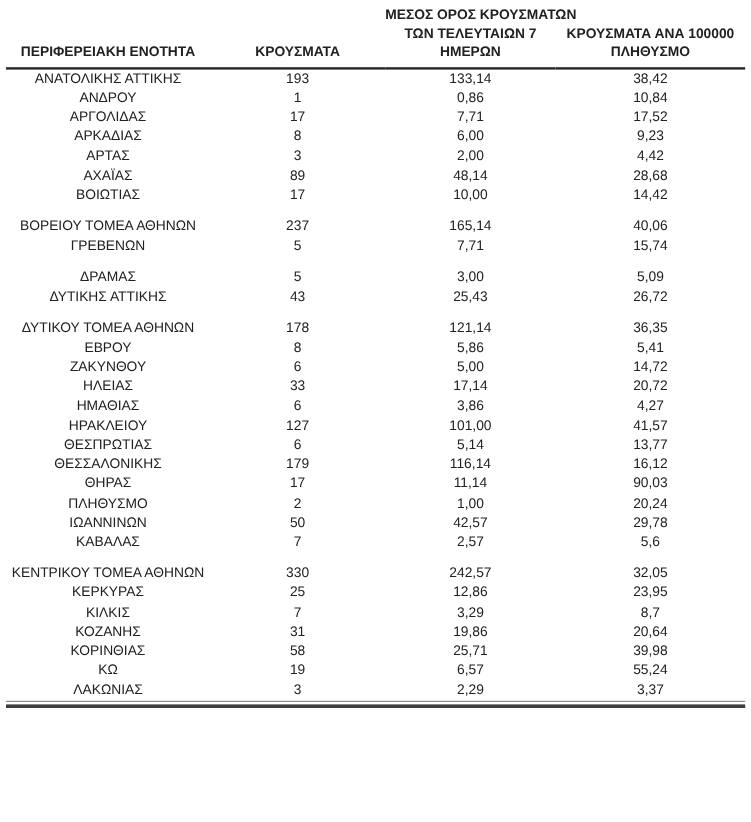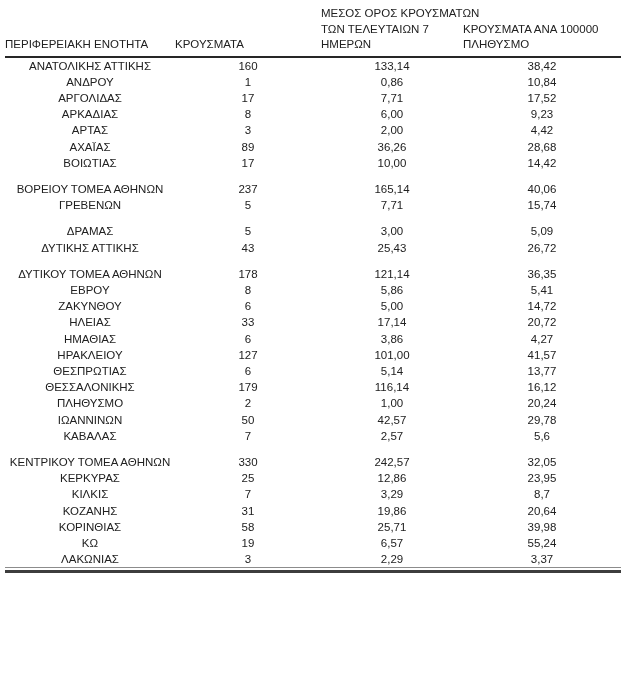--- a/index.html
+++ b/index.html
@@ -18,24 +18,24 @@
     table-layout: fixed;
     width: 616px;
     margin-left: 5px;
     margin-top: 6px;
   }
   col.c1 { width: 170px; }
   col.c2 { width: 146px; }
   col.c3 { width: 142px; }
   col.c4 { width: 158px; }
   thead th {
-    font-weight: normal;
+    font-weight: bold;
     font-size: 11.5px;
     line-height: 15.5px;
-    text-align: left;
+    text-align: center;
     vertical-align: bottom;
     padding: 0 0 3px 0;
     border-bottom: 2px solid #262626;
     white-space: nowrap;
   }
   thead th span { display: block; }
   tbody td {
     font-size: 11.5px;
     text-align: center;
     height: 16.2px;
@@ -79,21 +79,21 @@
         </th>
         <th>
           <span>ΚΡΟΥΣΜΑΤΑ ΑΝΑ 100000</span>
           <span>ΠΛΗΘΥΣΜΟ</span>
         </th>
       </tr>
     </thead>
     <tbody>
         <tr>
           <td>ΑΝΑΤΟΛΙΚΗΣ ΑΤΤΙΚΗΣ</td>
-          <td>160</td>
+          <td>193</td>
           <td>133,14</td>
           <td>38,42</td>
         </tr>
         <tr>
           <td>ΑΝΔΡΟΥ</td>
           <td>1</td>
           <td>0,86</td>
           <td>10,84</td>
         </tr>
         <tr>
@@ -110,21 +110,21 @@
         </tr>
         <tr>
           <td>ΑΡΤΑΣ</td>
           <td>3</td>
           <td>2,00</td>
           <td>4,42</td>
         </tr>
         <tr>
           <td>ΑΧΑΪΑΣ</td>
           <td>89</td>
-          <td>36,26</td>
+          <td>48,14</td>
           <td>28,68</td>
         </tr>
         <tr>
           <td>ΒΟΙΩΤΙΑΣ</td>
           <td>17</td>
           <td>10,00</td>
           <td>14,42</td>
         </tr>
         <tr class="spacer-row">
           <td colspan="4"></td>
@@ -199,20 +199,26 @@
           <td>ΘΕΣΠΡΩΤΙΑΣ</td>
           <td>6</td>
           <td>5,14</td>
           <td>13,77</td>
         </tr>
         <tr>
           <td>ΘΕΣΣΑΛΟΝΙΚΗΣ</td>
           <td>179</td>
           <td>116,14</td>
           <td>16,12</td>
+        </tr>
+        <tr>
+          <td>ΘΗΡΑΣ</td>
+          <td>17</td>
+          <td>11,14</td>
+          <td>90,03</td>
         </tr>
         <tr>
           <td>ΠΛΗΘΥΣΜΟ</td>
           <td>2</td>
           <td>1,00</td>
           <td>20,24</td>
         </tr>
         <tr>
           <td>ΙΩΑΝΝΙΝΩΝ</td>
           <td>50</td>

